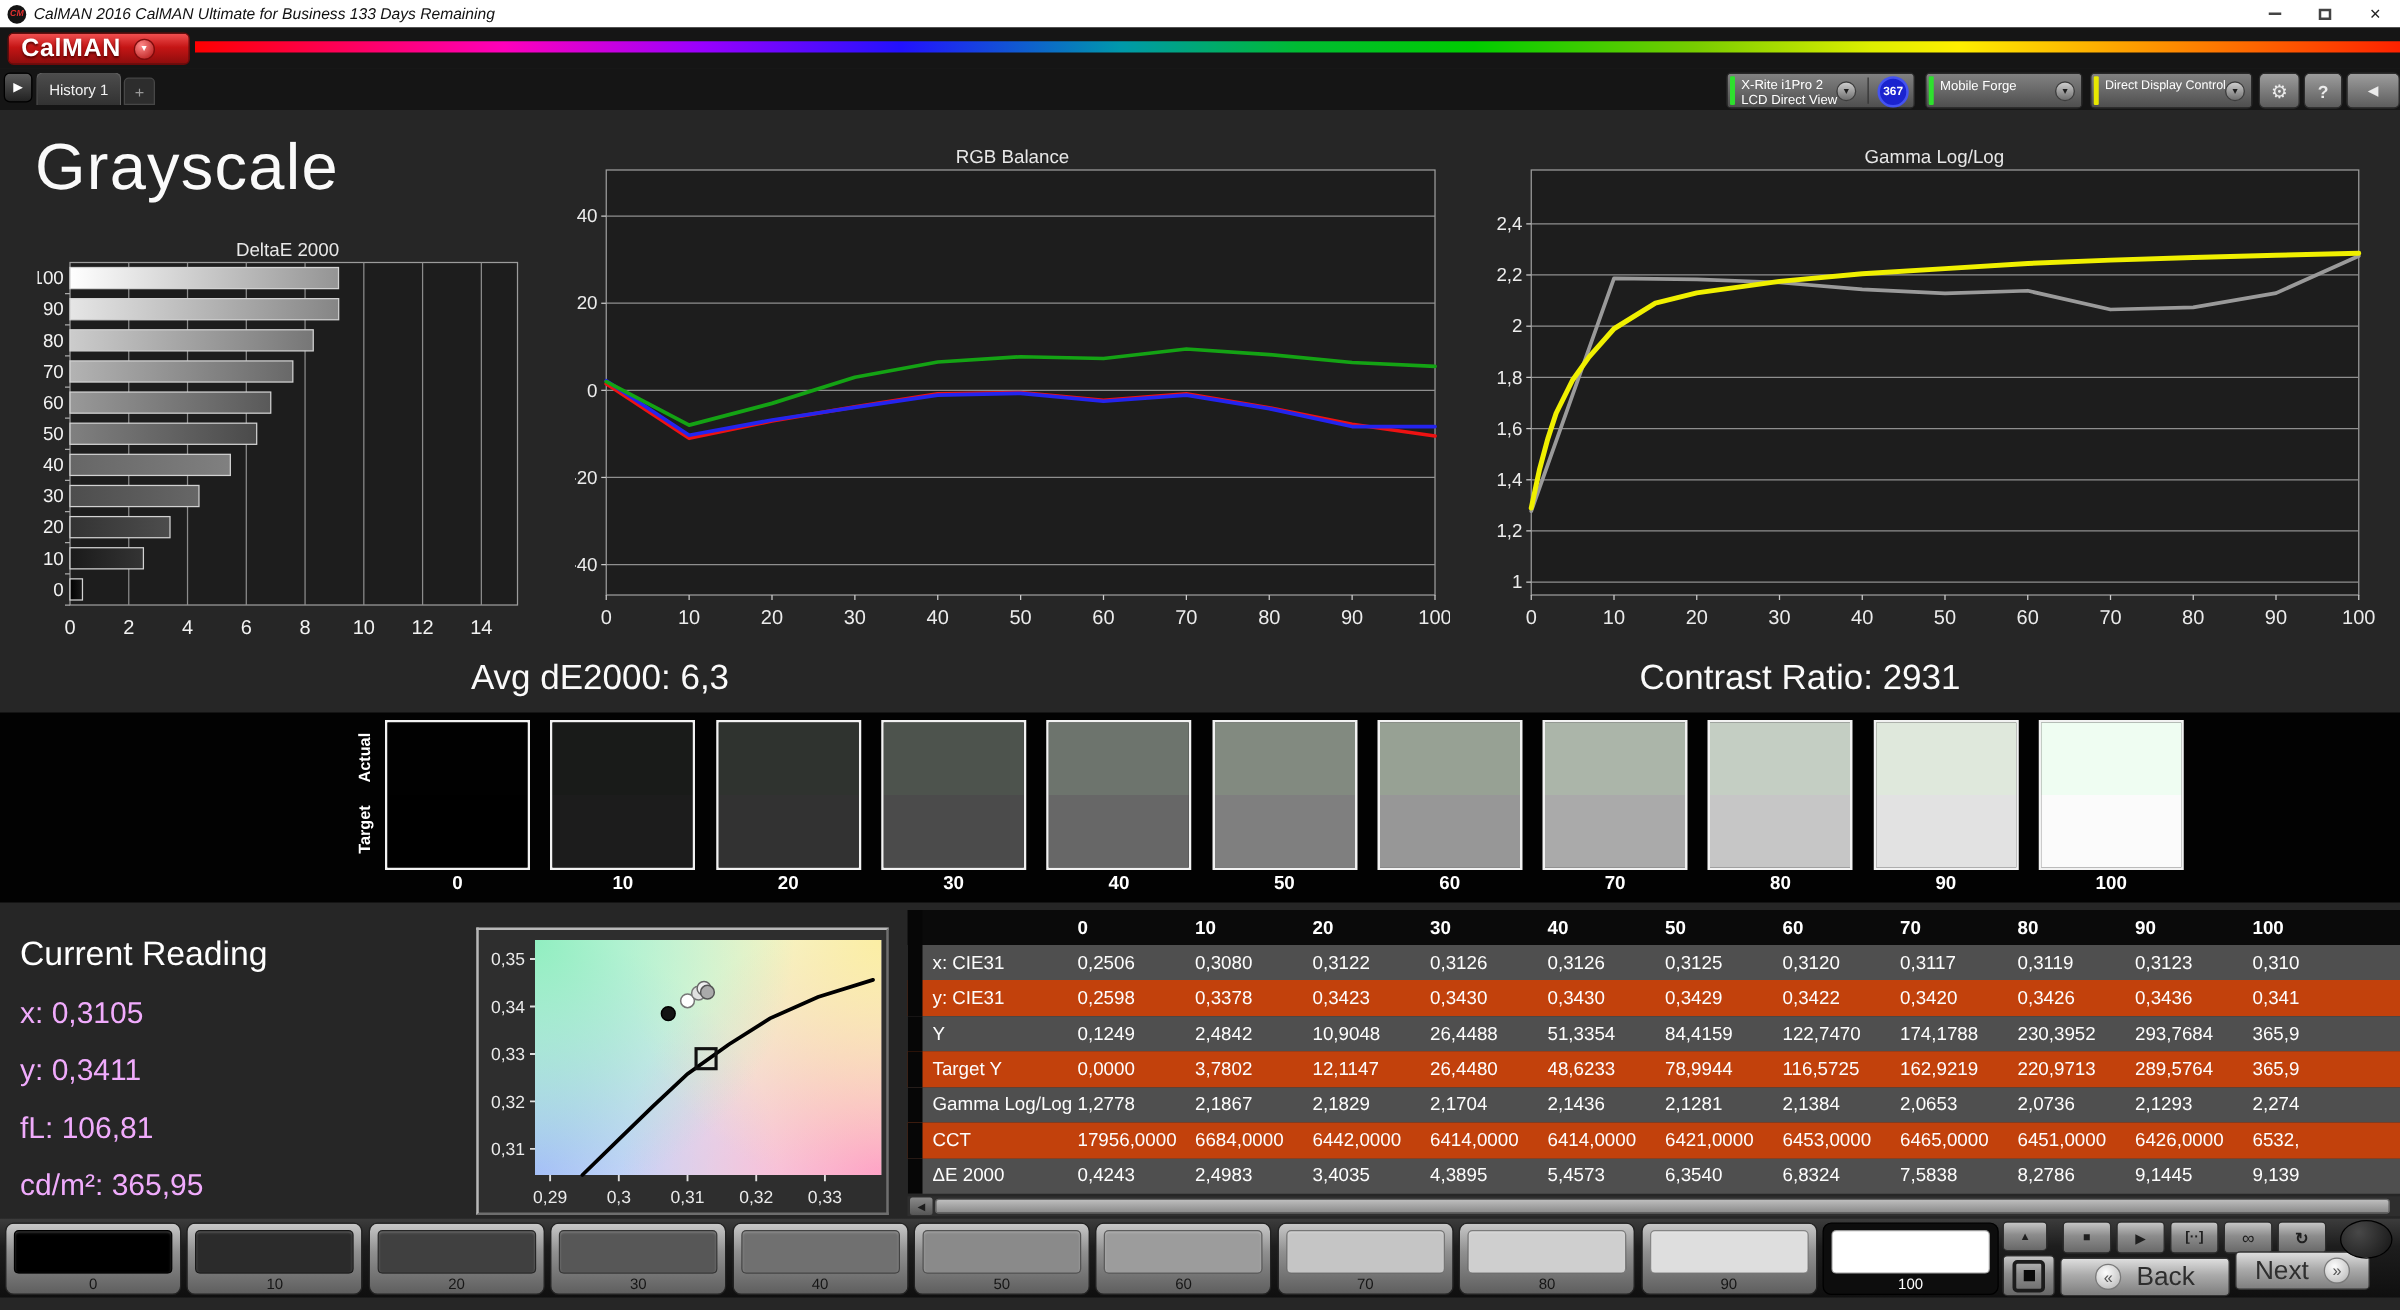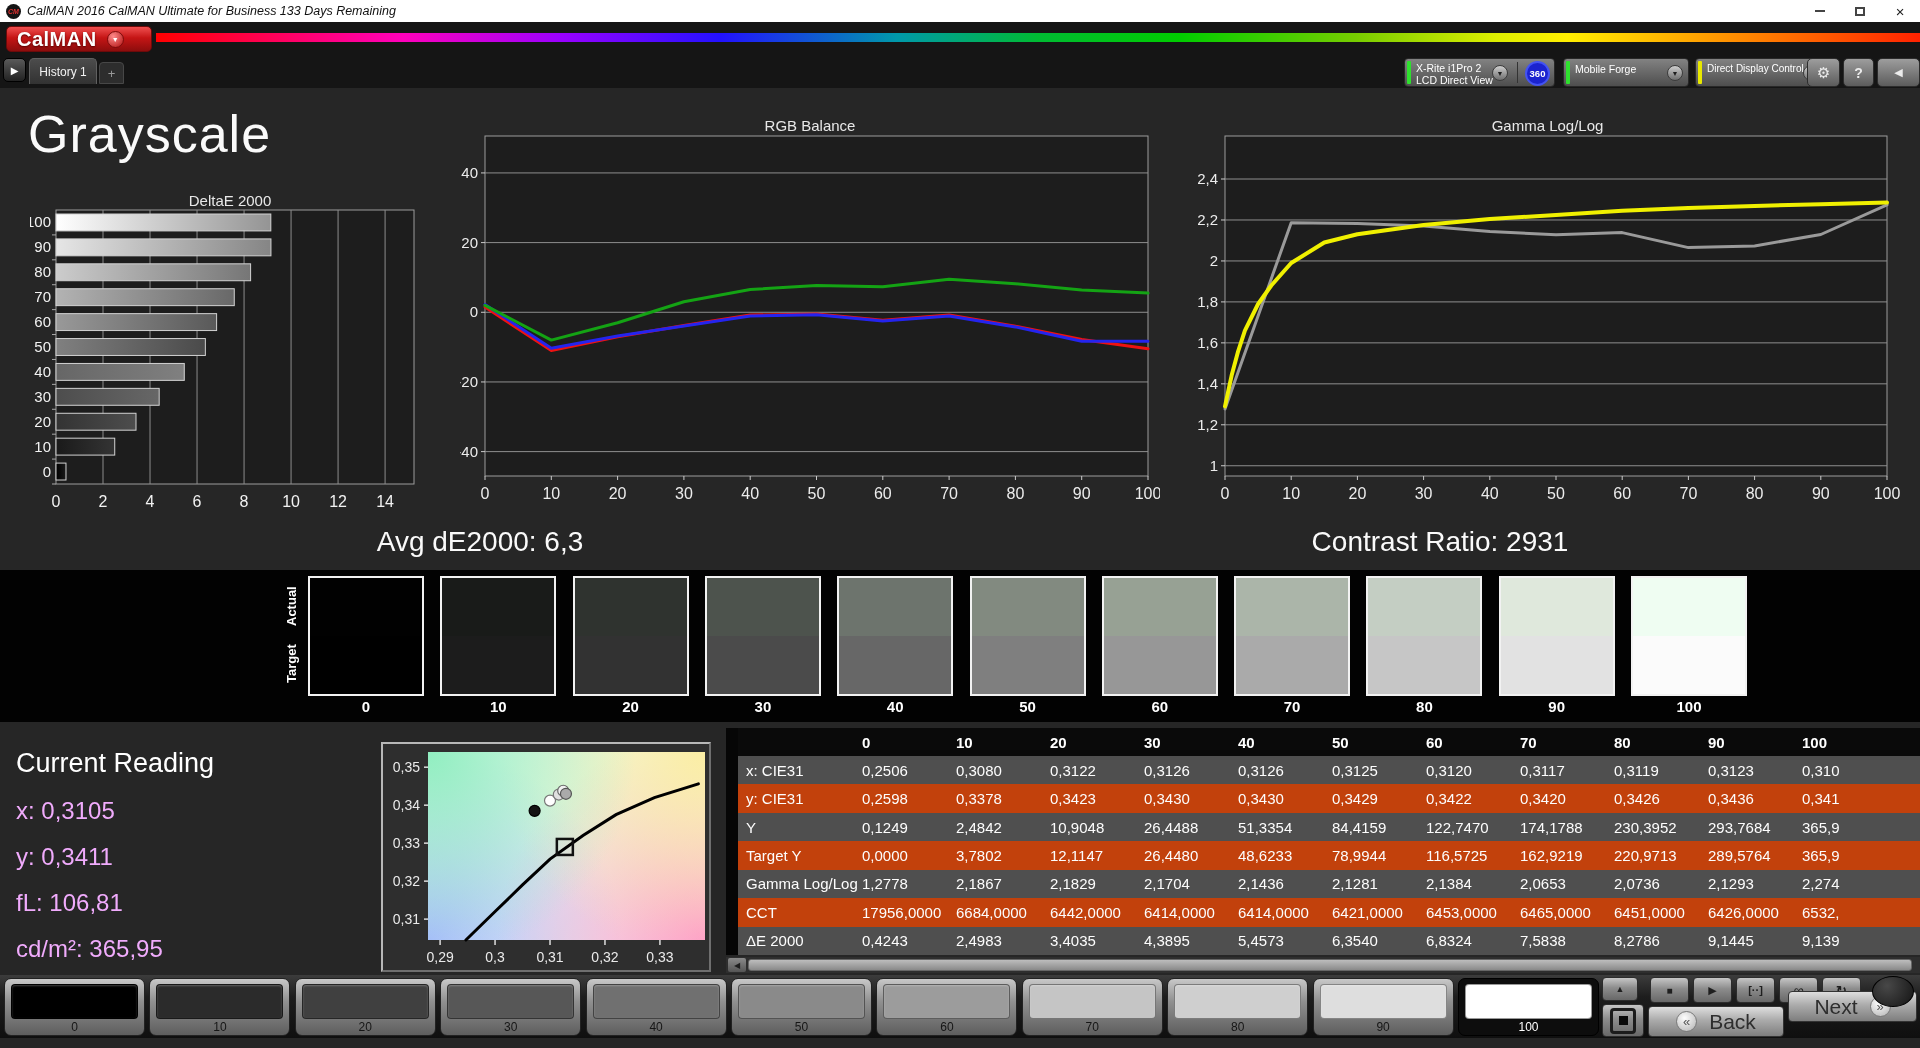--- a/index.html
+++ b/index.html
@@ -39,21 +39,21 @@
                  background:linear-gradient(#5a5a5a,#222);border:1px solid #000;color:#fff;
                  display:flex;align-items:center;justify-content:center;font-size:10px;box-sizing:border-box;}
   .history-tab{position:absolute;left:29px;top:58px;width:68px;height:26px;
                background:linear-gradient(#4c4c4c,#323232);border:1px solid #606060;border-bottom:none;
                border-radius:5px 5px 0 0;color:#f2f2f2;font-size:12px;
                display:flex;align-items:center;justify-content:center;box-sizing:border-box;}
   .add-tab{position:absolute;left:99px;top:62px;width:25px;height:22px;background:#2d2d2d;
            border:1px solid #474747;border-radius:4px 4px 0 0;color:#999;font-size:13px;
            display:flex;align-items:center;justify-content:center;box-sizing:border-box;}
   .chip{position:absolute;top:58px;height:29px;border-radius:4px;box-sizing:border-box;
-        background:linear-gradient(#828282,#4e4e4e);border:1px solid #282828;margin-left:23px;}
+        background:linear-gradient(#828282,#4e4e4e);border:1px solid #282828;}
   .chip-accent{position:absolute;left:2px;top:2px;bottom:2px;width:4px;border-radius:1px;}
   .chip-caret{position:absolute;right:5px;bottom:5px;width:16px;height:16px;border-radius:50%;
               background:linear-gradient(#cecece,#6e6e6e);border:1px solid #3c3c3c;color:#1d1d1d;
               display:flex;align-items:center;justify-content:center;font-size:7px;box-sizing:border-box;}
   .chip-line{position:absolute;left:11px;color:#fff;font-size:10.5px;white-space:nowrap;}
   .chip-divider{position:absolute;top:3px;bottom:3px;width:1px;background:#333;}
   .badge{position:absolute;width:25px;height:25px;border-radius:50%;background:#1b23cf;
          border:2px solid #4453f2;color:#fff;font-size:9.5px;font-weight:bold;
          display:flex;align-items:center;justify-content:center;box-sizing:border-box;}
   .tool-btn{position:absolute;top:58px;height:29px;border-radius:5px;box-sizing:border-box;
@@ -178,21 +178,21 @@
   <div class="add-tab">
       <span>+</span>
     </div>
 
   <div class="chip" style="left:1381px;width:151px;">
     <div class="chip-accent" style="background: rgb(46, 224, 46);"></div>
     <div class="chip-line" style="top:3px;">X-Rite i1Pro 2</div>
     <div class="chip-line" style="top:15px;">LCD Direct View</div>
     <div class="chip-caret" style="right:46px;">▼</div>
     <div class="chip-divider" style="right:36px;"></div>
-    <div class="badge" style="right:4px;top:2px;">360</div>
+    <div class="badge" style="right:4px;top:2px;">367</div>
   </div>
   <div class="chip" style="left:1540px;width:126px;">
     <div class="chip-accent" style="background: rgb(46, 224, 46);"></div>
     <div class="chip-line" style="top:4px;">Mobile Forge</div>
     <div class="chip-caret">▼</div>
   </div>
   <div class="chip" style="left:1672px;width:130px;">
     <div class="chip-accent" style="background:#e8e800;"></div>
     <div class="chip-line" style="top:4px;font-size:10px;">Direct Display Control</div>
     <div class="chip-caret">▼</div>
@@ -706,20 +706,20 @@
     <div class="ctrl-btn" style="left:1779px;top:2px;width:39px;height:26px;font-size:14px;">
         <span>∞</span>
       </div>
     <div class="ctrl-btn" style="left:1822px;top:2px;width:39px;height:26px;font-size:13px;font-weight:bold;">
         <span>↻</span>
       </div>
     <div class="nav-btn" style="left:1648px;top:31px;width:136px;height:31px;">
       <span class="nav-badge" style="margin-right:12px;">«</span>
       <span>Back</span>
     </div>
-    <div class="nav-btn" style="left:1788px;top:16px;width:129px;height:31px;text-align:right;">
+    <div class="nav-btn" style="left:1788px;top:26px;width:108px;height:31px;text-align:right;">
       <span>Next</span>
       <span class="nav-badge" style="margin-left:12px;">»</span>
     </div>
   </div>
   <div id="dark-knob"></div>
 
 </div>
 
 </body></html>

